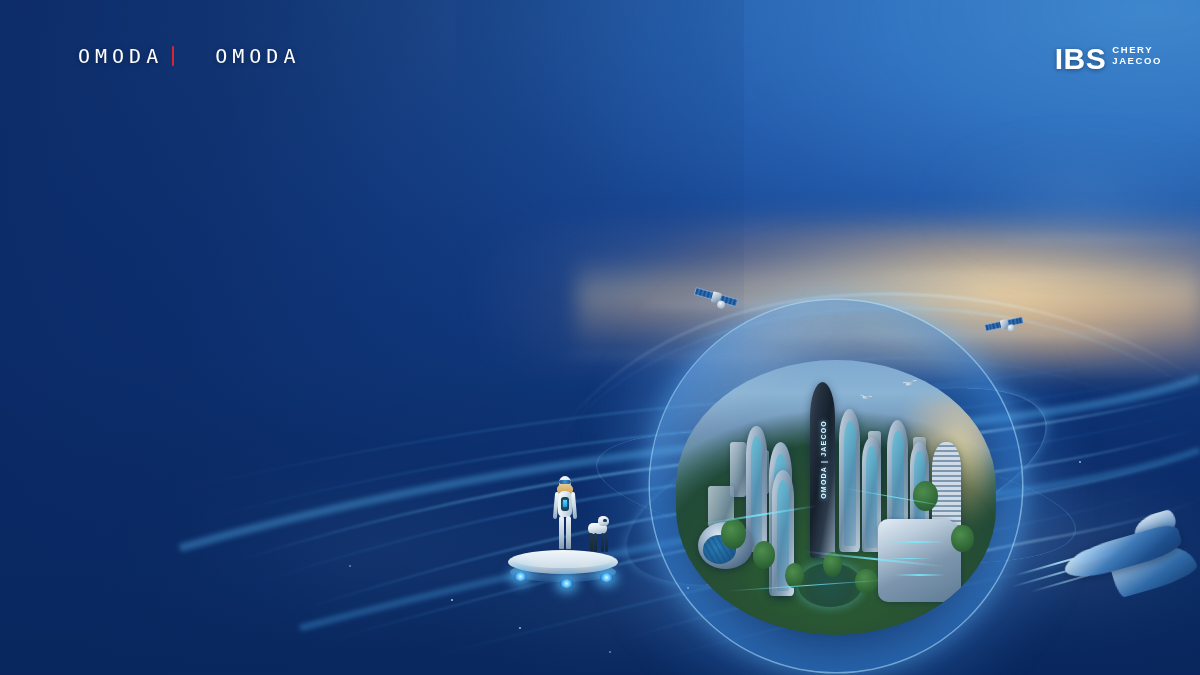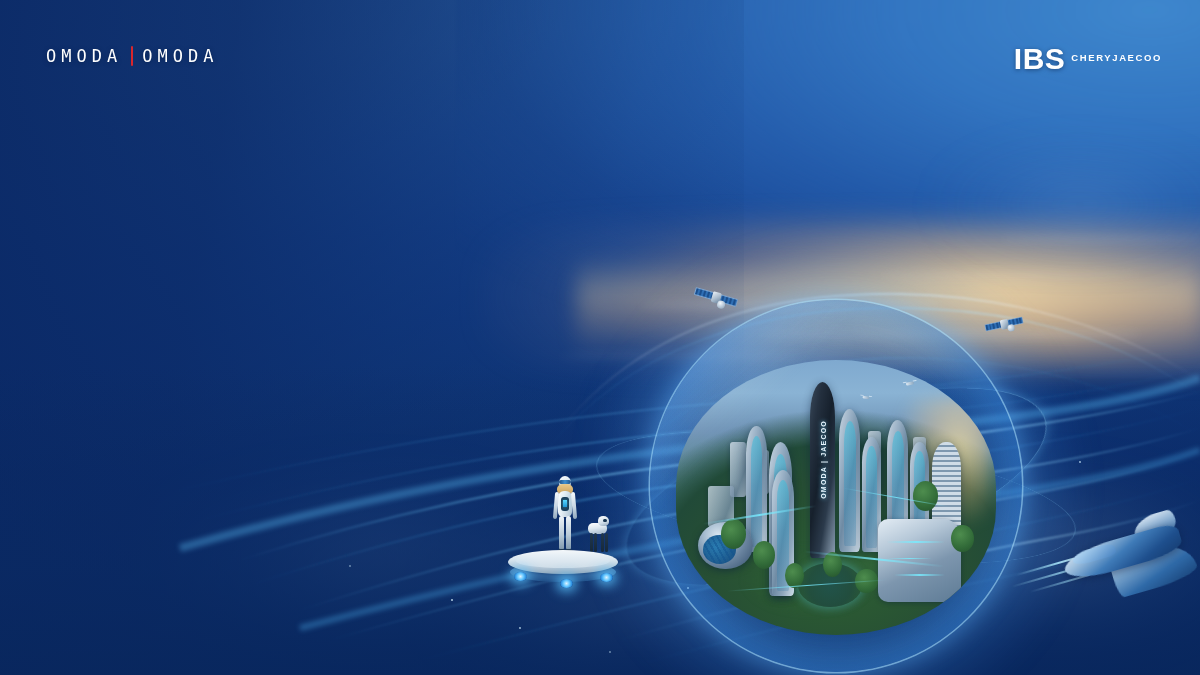--- a/index.html
+++ b/index.html
@@ -425,43 +425,44 @@
   .drone::after{ right:-3px; }
 
   
   .logo-left{
     position:absolute; left:46px; top:46px;
     display:flex; align-items:center; gap:9px;
     font-weight:400;
   }
   .brand-mark{
     font-family:"DejaVu Sans Mono","Liberation Mono",monospace;
-    font-size:17px; line-height:1;
+    font-size:20px; line-height:1;
     letter-spacing:5px;
     color:#ffffff;
     font-weight:400;
     text-shadow:0 1px 4px rgba(5,25,60,0.55);
+    margin-left:32px;
   }
   .brand-sep{
     width:2px; height:20px;
     background:#d9262c;
     border-radius:1px;
   }
 
   .logo-right{
     position:absolute; right:38px; top:44px;
-    display:flex; align-items:center; gap:6px;
+    display:flex; align-items:flex-start; gap:6px;
   }
   .ibs{
     font-size:30px; font-weight:700; color:#ffffff;
     letter-spacing:0.5px; line-height:1;
     text-shadow:0 1px 4px rgba(5,25,60,0.5);
   }
   .chery-group{
-    display:flex; flex-direction:row;
+    display:flex; flex-direction:column;
     font-size:9.5px; font-weight:700; color:#ffffff;
     letter-spacing:1.6px; line-height:1.18;
     padding-bottom:3px;
   }
 
   .headline{
     position:absolute; left:88px; top:180px;
     line-height:1.03;
   }
   .headline .row{

